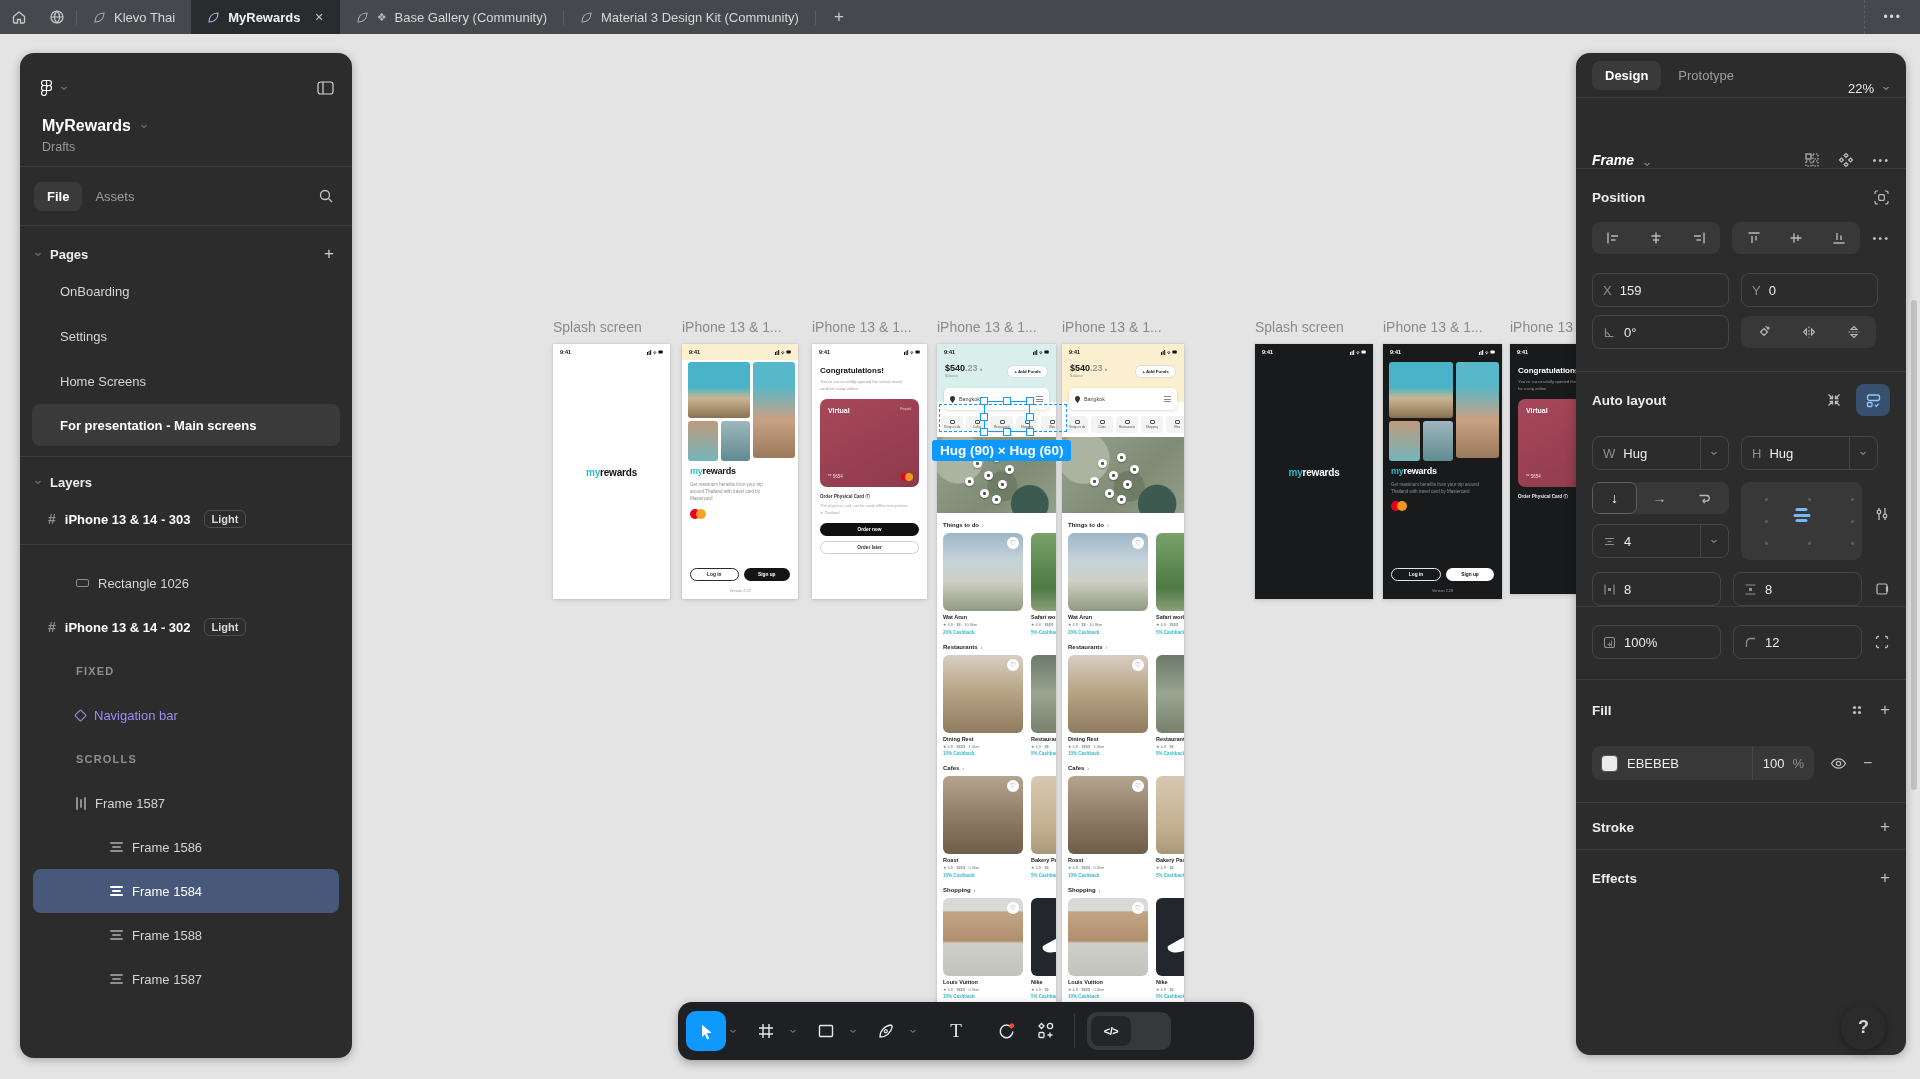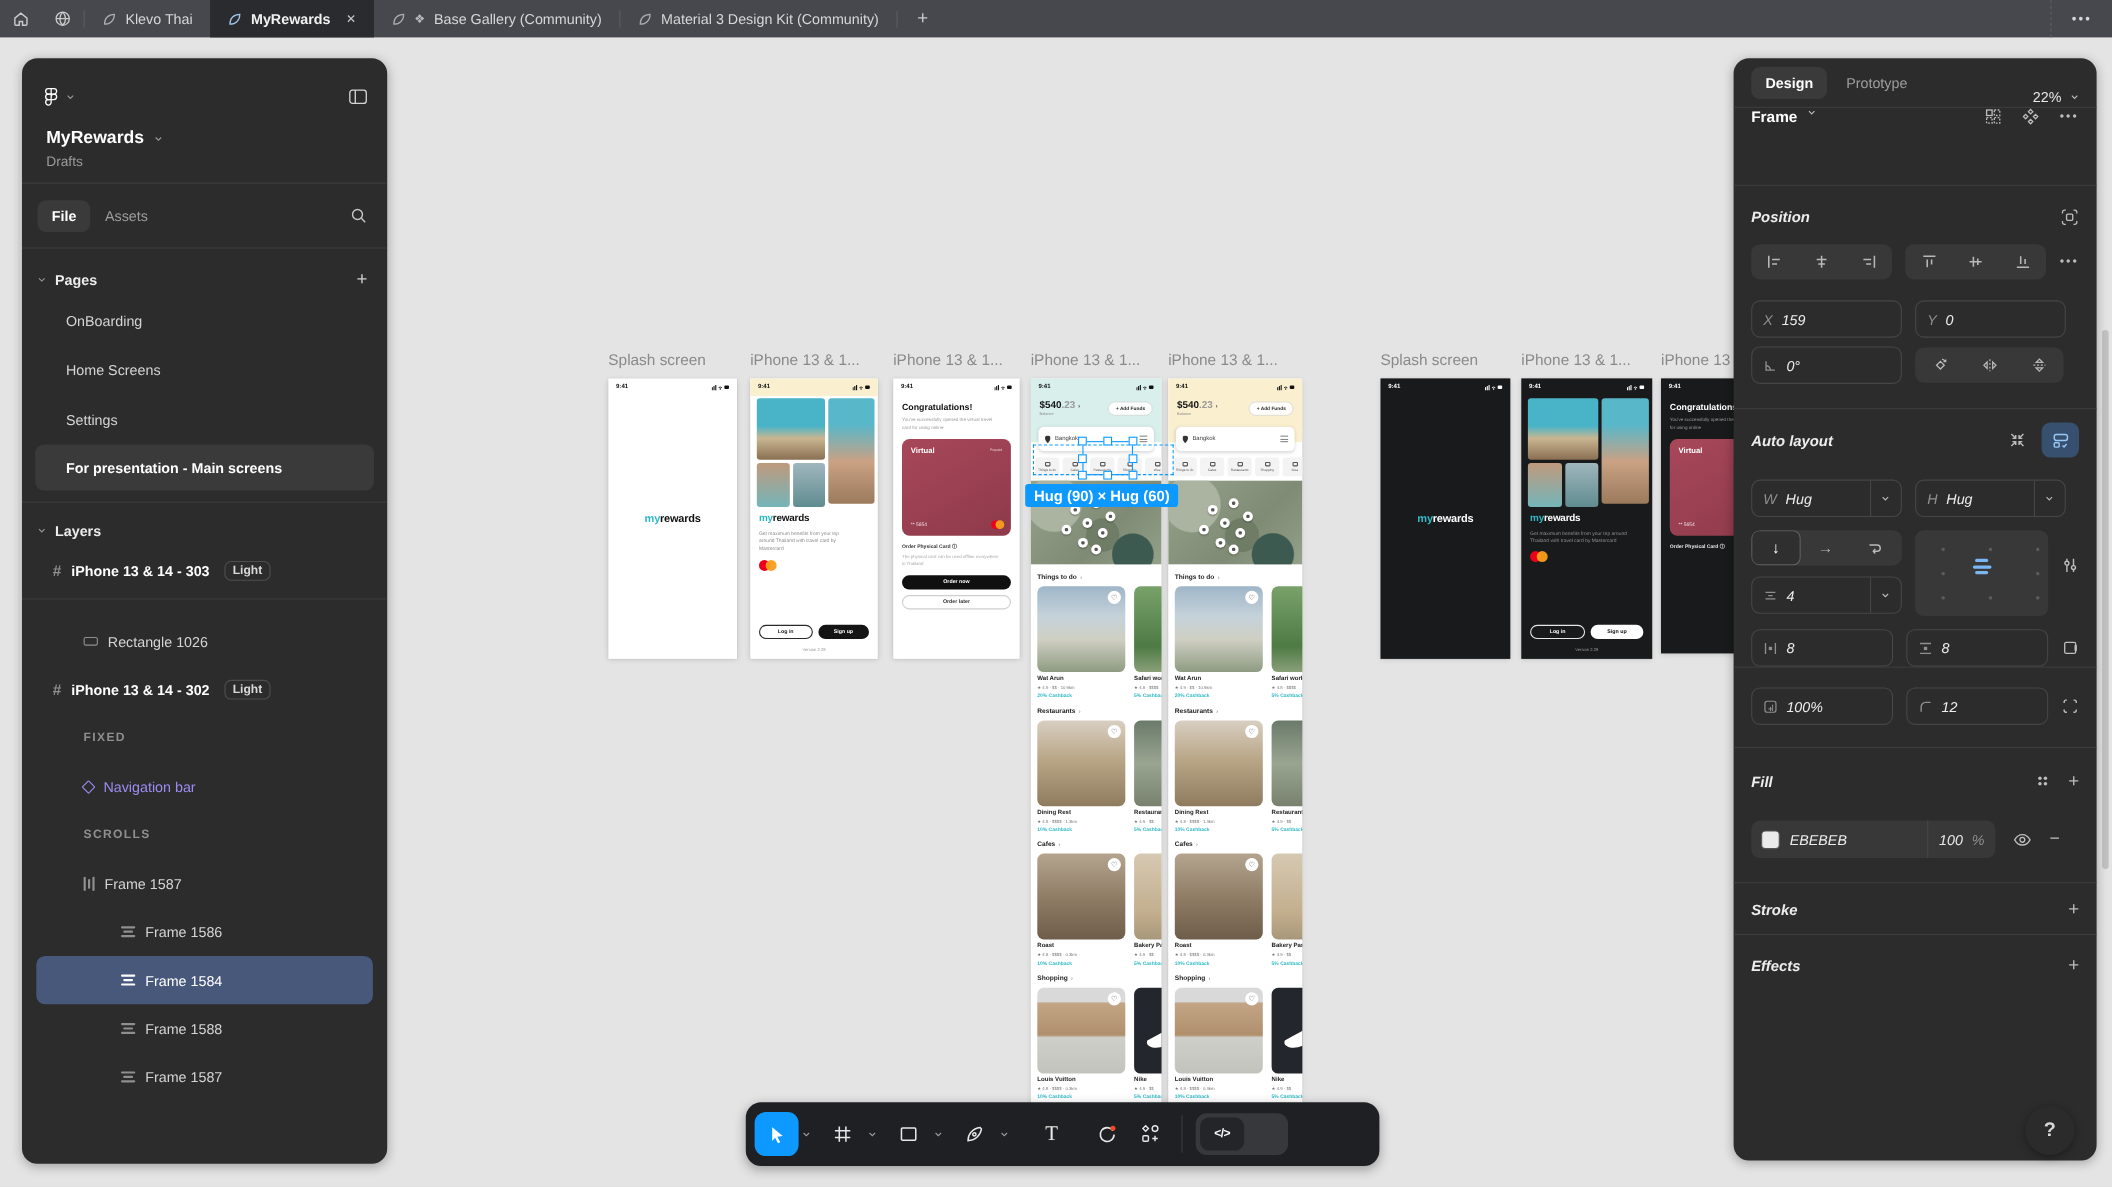--- a/index.html
+++ b/index.html
@@ -73,24 +73,24 @@
   .rp-head { height:66px; display:flex; align-items:center; padding:14px 16px 0 16px; gap:10px; }
   .avatar { width:33px; height:33px; border-radius:50%;
     background:radial-gradient(circle at 50% 38%, #e9c4a8 0 40%, #b98d6e 60%, #6b4f3a 100%); border:1px solid #1f1f1f; cursor:pointer; }
   .play-wrap { margin-left:auto; display:flex; align-items:center; gap:8px; color:#e8e8e8; }
   .share-btn { margin-left:14px; background:#0d99ff; color:#fff; font-size:13px; font-weight:700;
     padding:9px 16px; border-radius:8px; border:none; cursor:pointer; }
   .rp-tabs { height:44px; display:flex; align-items:center; padding:0 16px; gap:4px; }
   .rp-tab { font-size:13px; padding:7px 13px; border-radius:8px; color:#9e9e9e; cursor:pointer; }
   .rp-tab.on { background:#3a3a3a; color:#fff; font-weight:700; }
   .rp-zoom { margin-left:auto; display:flex; align-items:center; gap:8px; font-size:13px; color:#e8e8e8; cursor:pointer;margin-top:26px; }
-  .rp-framerow { height:70px; display:flex; align-items:flex-start; padding:0 16px; gap:9px; }
+  .rp-framerow { height:70px; display:flex; align-items:flex-end; padding:0 16px; gap:9px;font-style:italic; }
   .rp-framerow .t { font-size:14px; font-weight:700; color:#fff; }
   .rp-ficons { margin-left:auto; display:flex; align-items:center; gap:18px; color:#bdbdbd; }
-  .rsec { padding:0 16px;font-style:italic; }
+  .rsec { padding:0 16px; }
   .rtitle { font-size:13.5px; font-weight:700; color:#ededed; }
   .rrow { display:flex; align-items:center; }
   .icbtn { cursor:pointer; color:#bdbdbd; display:flex; align-items:center; justify-content:center; }
   .inp { display:flex; align-items:center; gap:8px; height:34px; padding:0 10px; border:1px solid #464646;
     border-radius:8px; width:137px; font-size:13px; color:#ededed; cursor:text; }
   .inp .lbl { color:#8f8f8f; flex:none; }
   .inp .dd { margin-left:auto; border-left:1px solid #464646; align-self:stretch; display:flex; align-items:center; padding-left:9px; cursor:pointer; }
   .btngrp { display:flex; background:#383838; border-radius:8px; height:32px; overflow:hidden; }
   .btngrp .b { width:45px; display:flex; align-items:center; justify-content:center; color:#b8b8b8; cursor:pointer; }
   .btngrp .b.on { border:1px solid #5f5f5f; border-radius:7px; background:#2f2f2f; color:#fff; }
@@ -861,22 +861,22 @@
   </div>
   <div class="divider"></div>
   <div class="sec-head">
     <svg class="chev" viewBox="0 0 8 8" fill="none" stroke="currentColor">
         <path d="M1.5 3l2.5 2.5L6.5 3"></path>
       </svg>
     <span class="t">Pages</span>
     <span class="sec-plus">+</span>
   </div>
   <div class="page-item">OnBoarding</div>
+  <div class="page-item">Settings</div>
   <div class="page-item">Home Screens</div>
-  <div class="page-item">Settings</div>
   <div class="page-item on">For presentation - Main screens</div>
   <div class="divider" style="margin-top:10px"></div>
   <div class="sec-head" style="margin-top:10px">
     <svg class="chev" viewBox="0 0 8 8" fill="none" stroke="currentColor">
         <path d="M1.5 3l2.5 2.5L6.5 3"></path>
       </svg>
     <span class="t">Layers</span>
   </div>
   <div class="layer-row lvl1 bold">
     <span class="lic" style="font-size:14px">#</span>

